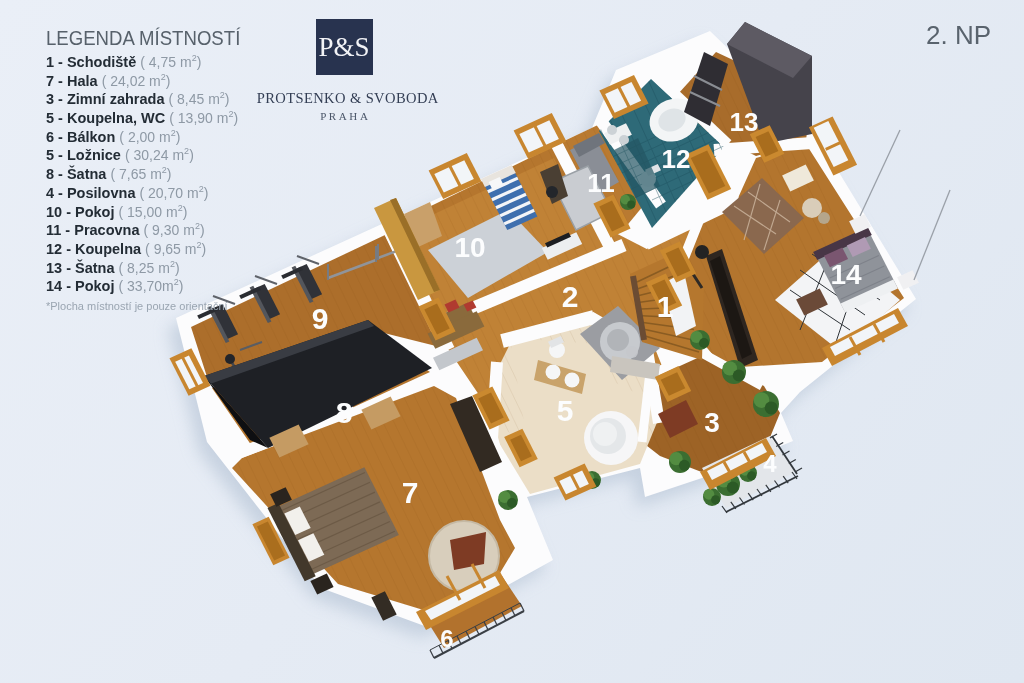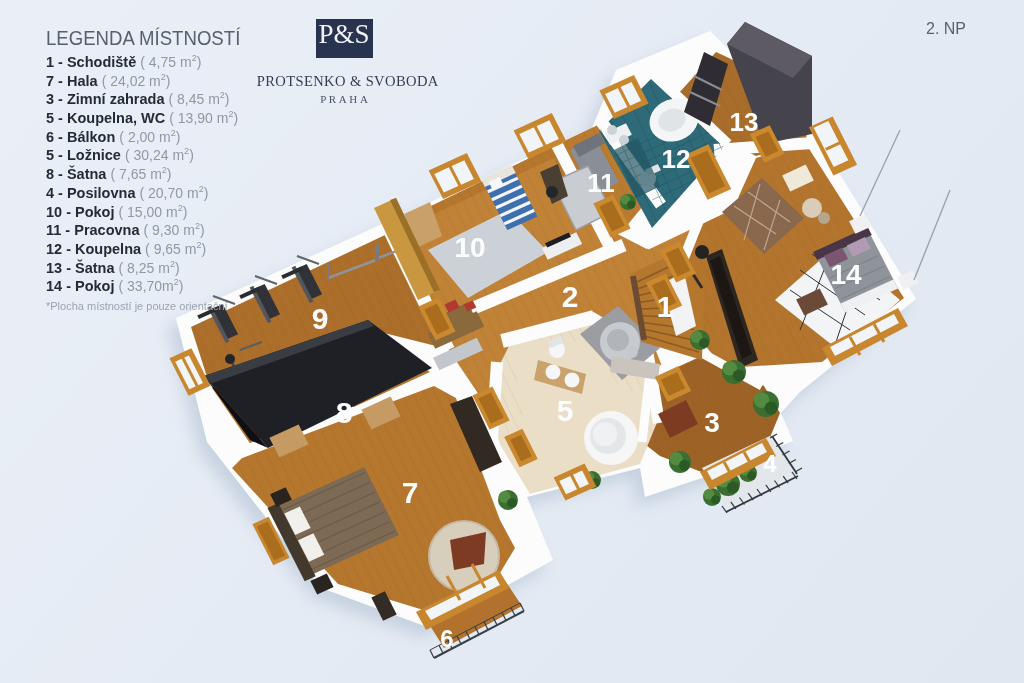--- a/index.html
+++ b/index.html
@@ -4,25 +4,25 @@
 html,body{margin:0;padding:0;}
 body{width:1024px;height:683px;overflow:hidden;background:linear-gradient(130deg,#eaeff7 0%,#e5ebf4 50%,#dfe7f1 100%);font-family:"Liberation Sans",sans-serif;position:relative;}
 .legend{position:absolute;left:46px;top:27px;color:#3c4650;}
 .legend h1{font-size:20px;font-weight:normal;color:#57616b;margin:0 0 3px 0;transform:scaleX(0.93);transform-origin:left;white-space:nowrap;}
 .li{font-size:14.5px;line-height:18.7px;height:18.7px;color:#232c35;white-space:nowrap;}
 .li b{font-weight:bold;}
 .li span{color:#8e99a5;font-weight:normal;font-size:14px;}
 .li sup{font-size:9px;line-height:0;}
 .note{font-size:11px;color:#9aa5b1;margin-top:4px;}
 .logo{position:absolute;left:254px;top:19px;width:180px;text-align:center;}
-.logo .sq{width:57px;height:39px;background:#28334f;margin:0 auto;display:flex;align-items:flex-start;justify-content:center;}
+.logo .sq{width:57px;height:56px;background:#28334f;margin:0 auto;display:flex;align-items:center;justify-content:center;}
 .logo .sq span{font-family:"Liberation Serif",serif;color:#f2f3f6;font-size:27px;}
 .logo .nm{font-family:"Liberation Serif",serif;color:#333e54;font-size:15px;letter-spacing:0.4px;margin-top:15px;white-space:nowrap;transform:scaleX(0.97);}
 .logo .pr{font-family:"Liberation Serif",serif;color:#4a5568;font-size:11px;letter-spacing:2.6px;margin-top:3px;text-indent:2.6px;}
-.np{position:absolute;left:926px;top:20px;font-size:16px;color:#59636d;text-align:right;}
+.np{position:absolute;left:926px;top:20px;font-size:26px;color:#59636d;text-align:right;}
 svg{position:absolute;left:0;top:0;}
 </style></head>
 <body>
 
 <svg width="1024" height="683" viewBox="0 0 1024 683">
 <defs>
 <filter id="soft" x="-20%" y="-20%" width="140%" height="140%">
         <feGaussianBlur stdDeviation="8"></feGaussianBlur>
       </filter>
 <clipPath id="tealclip">

